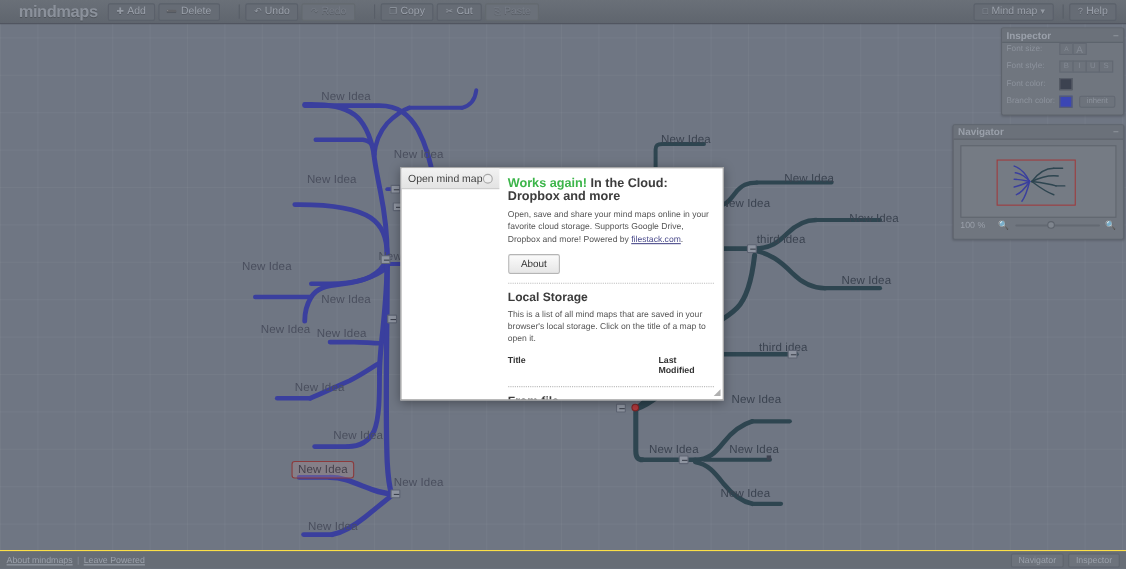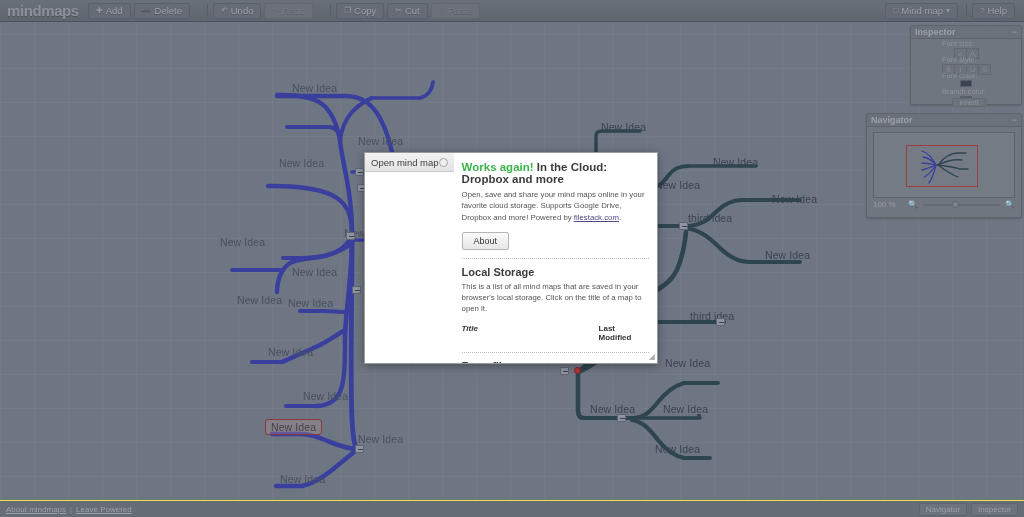--- a/index.html
+++ b/index.html
@@ -50,20 +50,21 @@
   }
   .tip-mark { position:absolute; width:4px; height:4px; background:#3d4250; }
 
   
   #topbar {
     position: absolute; left: 0; top: 0; width: 1024px; height: 22px;
     background: linear-gradient(to bottom, #6a7078 0%, #5f656e 100%);
     border-bottom: 1px solid #4e535c;
     display: flex; align-items: center;
     z-index: 40;
+    padding-left: 10px;
   }
   #logo {
     width: 88px; padding-left: 7px;
     font-size: 15px; font-weight: bold; letter-spacing: -0.4px;
     color: #8b919b;
     text-shadow: 0 1px 0 rgba(0,0,0,.18);
   }
   .tb-group { display: flex; align-items: center; margin-right: 9px; }
   .tb-btn {
     display: flex; align-items: center; gap: 3px;
@@ -92,21 +93,21 @@
   .panel-head {
     height: 13px; display: flex; align-items: center; justify-content: space-between;
     padding: 0 4px;
     background: #6b717a;
     border-bottom: 1px solid #5d636c;
     font-size: 9px; color: #9aa0aa; font-weight: bold;
   }
   .panel-head .min { font-size: 9px; color: #8b9199; line-height: 1; }
 
   #inspector { left: 910px; top: 25px; width: 112px; height: 80px; }
-  .insp-row { display: flex; align-items: center; height: 16px; padding: 0 4px; flex-direction: column; }
+  .insp-row { display: flex; align-items: flex-start; height: 16px; padding: 0 4px; }
   .insp-lbl { width: 48px; font-size: 7.5px; color: #8d939d; }
   .insp-ctrls { display: flex; gap: 0; }
   .insp-btn {
     width: 13px; height: 11px; font-size: 7px; color: #858b95;
     background: #6d737c; border: 1px solid #626872;
     display: flex; align-items: center; justify-content: center;
     margin-right: -1px;
   }
   .swatch-dark { width: 12px; height: 11px; background:#3c4250; border:1px solid #5a606a; }
   .swatch-blue { width: 12px; height: 11px; background:#3b46b4; border:1px solid #5a606a; }
@@ -187,21 +188,21 @@
     border: 1px solid #b5b5b5; border-radius: 2px;
     padding: 3px 11px;
   }
   .m-divider {
     border-top: 1px dotted #bdbdbd; margin: 8px 0 7px 0; height: 0;
   }
   .m-h3 { font-size: 11px; font-weight: bold; color: #3c3c3c; margin-bottom: 3px; }
   .m-table-head {
     display: flex; font-size: 8px; font-weight: bold; color: #333; padding-top: 2px;
   }
-  .m-table-head .c1 { width: 140px; font-style: italic; }
+  .m-table-head .c1 { width: 140px; }
   #modal-resize {
     position: absolute; right: 2px; bottom: 2px; width: 9px; height: 9px;
     color: #b0b0b0; font-size: 8px; line-height: 9px; text-align: right;
   }
 </style>
 </head>
 <body>
 
 <div id="app">
 

